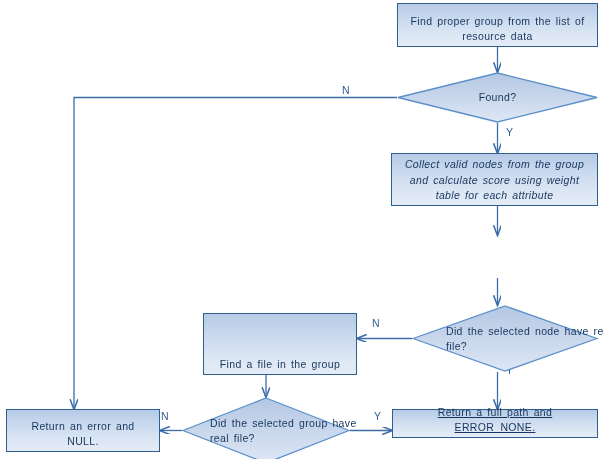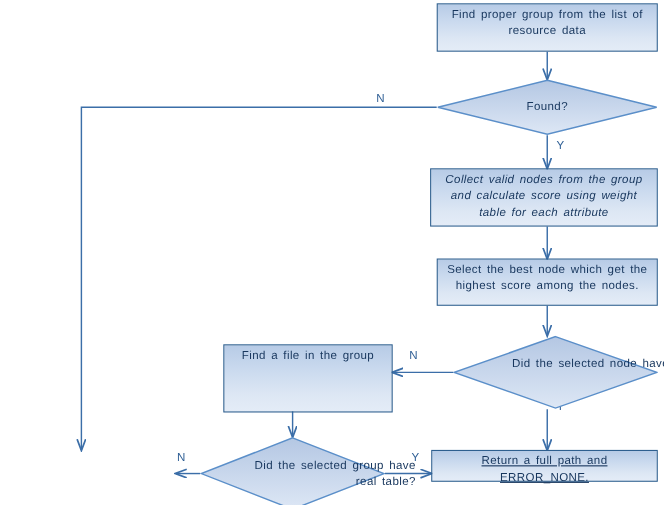--- a/index.html
+++ b/index.html
@@ -17,21 +17,21 @@
     background: #ffffff;
     overflow: hidden;
   }
   
   .node-box {
     position: absolute;
     box-sizing: border-box;
     border: 1.4px solid #2e5f8f;
     background: linear-gradient(180deg, #b7cbe6 0%, #c9d9ee 35%, #dde7f4 75%, #e4ecf7 100%);
     display: flex;
-    align-items: flex-start;
+    align-items: flex-end;
     justify-content: center;
     text-align: center;
     color: #17365d;
     font-size: 10.5px;
     line-height: 1.45;
     letter-spacing: 0.35px;
     word-spacing: 1.6px;
     padding: 2px 7px;
   }
   .node-box span { display: block; }
@@ -48,21 +48,21 @@
   }
   .diamond-label {
     position: absolute;
     left: 0;
     top: 0;
     width: 100%;
     height: 100%;
     display: flex;
     align-items: center;
     justify-content: center;
-    text-align: right;
+    text-align: left;
     color: #17365d;
     font-size: 10.5px;
     line-height: 1.4;
     letter-spacing: 0.35px;
     word-spacing: 1.6px;
     pointer-events: none;
   }
 
   
   .edge {
@@ -139,23 +139,20 @@
     </svg>
     <div class="diamond-label">
       <span>Found?</span>
     </div>
   </div>
 
   <div class="node-box" style="left:391px; top:153px; width:207px; height:53px;font-style:italic;">
     <span>Collect valid nodes from the group and calculate score using weight table for each attribute</span>
   </div>
 
-  <div class="node-box" style="left:397px; top:235px; width:201px; height:43px;">
-    <span>Select the best node which get the highest score among the nodes.</span>
-  </div>
 
   <div class="node-diamond" style="left:412px; top:305px; width:186px; height:67px;">
     <svg width="186" height="67" viewBox="0 0 186 67" xmlns="http://www.w3.org/2000/svg">
       <defs>
         <linearGradient id="dgrad2" x1="0" y1="0" x2="0" y2="1">
           <stop offset="0%" stop-color="#b4c7e3"></stop>
           <stop offset="100%" stop-color="#dde7f5"></stop>
         </linearGradient>
       </defs>
       <polygon points="93,1 185,33.5 93,66 1,33.5" fill="url(#dgrad2)" stroke="#5b8fc9" stroke-width="1.3"></polygon>
@@ -173,22 +170,25 @@
     <svg width="168" height="67" viewBox="0 0 168 67" xmlns="http://www.w3.org/2000/svg">
       <defs>
         <linearGradient id="dgrad3" x1="0" y1="0" x2="0" y2="1">
           <stop offset="0%" stop-color="#b4c7e3"></stop>
           <stop offset="100%" stop-color="#dde7f5"></stop>
         </linearGradient>
       </defs>
       <polygon points="84,1 167,33.5 84,66 1,33.5" fill="url(#dgrad3)" stroke="#5b8fc9" stroke-width="1.3"></polygon>
     </svg>
     <div class="diamond-label" style="padding:0 28px;">
-      <span>Did the selected group have real table?</span>
+      <span>Did the selected group have real file?</span>
     </div>
   </div>
 
+  <div class="node-box" style="left:6px; top:409px; width:154px; height:43px;">
+    <span>Return an error and NULL.</span>
+  </div>
 
   <div class="node-box" style="left:392px; top:409px; width:206px; height:29px;text-decoration:underline;">
     <span>Return a full path and ERROR_NONE.</span>
   </div>
 
 </div>
 
 </body></html>

